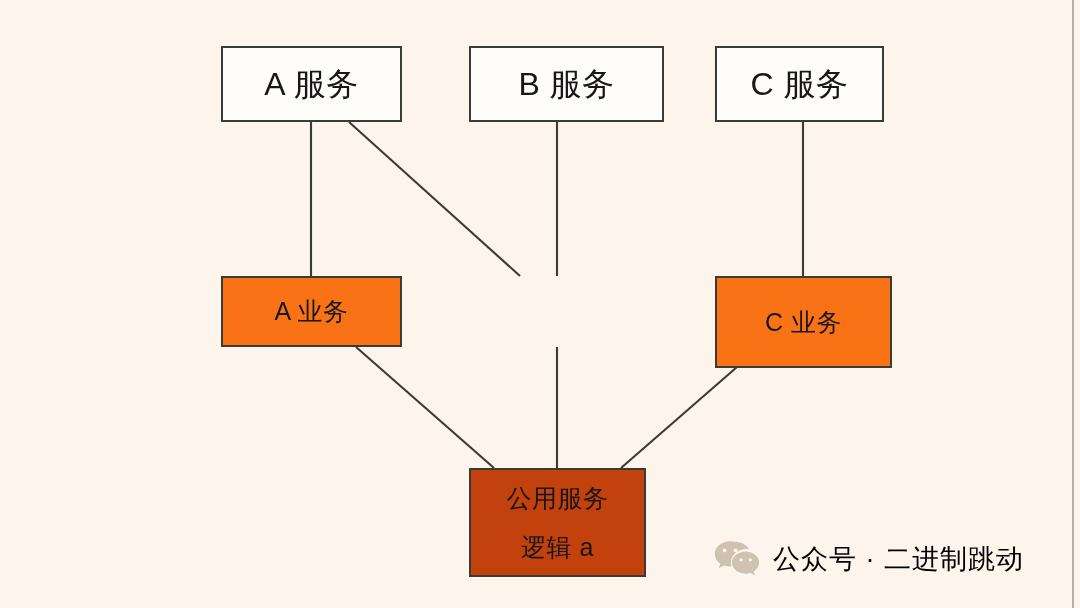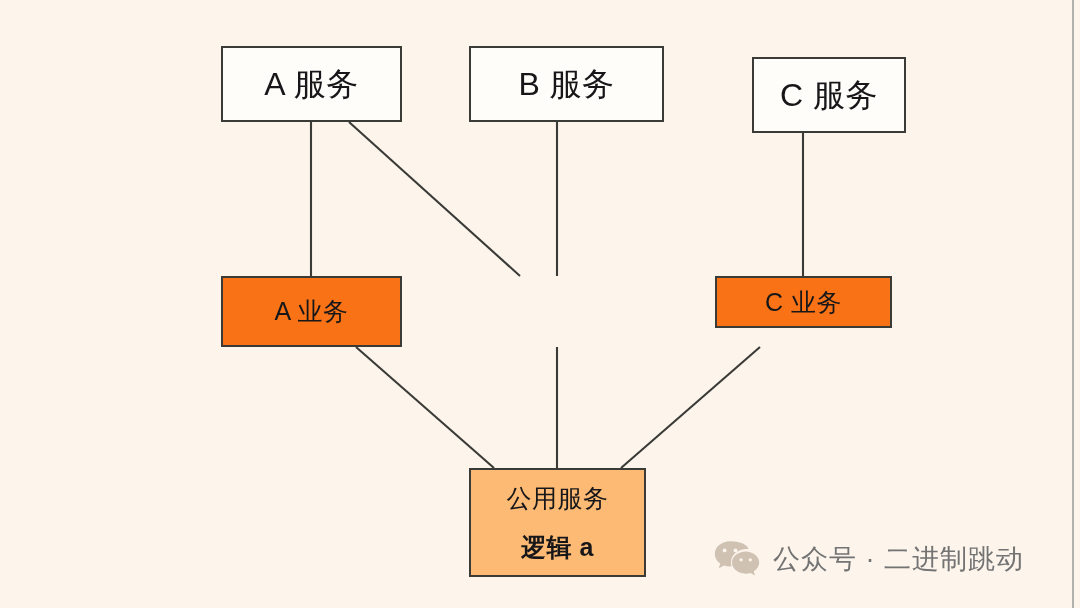--- a/index.html
+++ b/index.html
@@ -54,47 +54,46 @@
   }
   .node.service {
     background: #fffdfa;
     font-size: 32px;
   }
   .node.business {
     background: #f97316;
     font-size: 25px;
   }
   .node.shared {
-    background: #fdba74;
+    background: #c2410c;
     font-size: 25px;
   }
   .node.shared .line2 {
     margin-top: 14px;
-    font-weight: bold;
   }
   
   #node-a-service { left: 221px; top: 46px;  width: 181px; height: 76px; }
   #node-b-service { left: 469px; top: 46px;  width: 195px; height: 76px; }
-  #node-c-service { left: 715px; top: 57px;  width: 154px; height: 76px; margin-left: 37px; }
+  #node-c-service { left: 715px; top: 46px;  width: 169px; height: 76px; }
   
   #node-a-business { left: 221px; top: 276px; width: 181px; height: 71px; }
   #node-b-business { left: 469px; top: 276px; width: 177px; height: 71px; }
-  #node-c-business { left: 715px; top: 276px; width: 177px; height: 52px; }
+  #node-c-business { left: 715px; top: 276px; width: 177px; height: 92px; }
   
   #node-shared { left: 469px; top: 468px; width: 177px; height: 109px; }
 
   
   #watermark {
     position: absolute;
     left: 714px;
     top: 540px;
     display: flex;
     align-items: center;
     gap: 13px;
-    color: #737373;
+    color: #000000;
     font-size: 27px;
     letter-spacing: 1px;
     user-select: none;
   }
   #watermark .wm-text {
     white-space: nowrap;
   }
   #watermark .wm-icon {
     display: block;
     flex: 0 0 auto;

